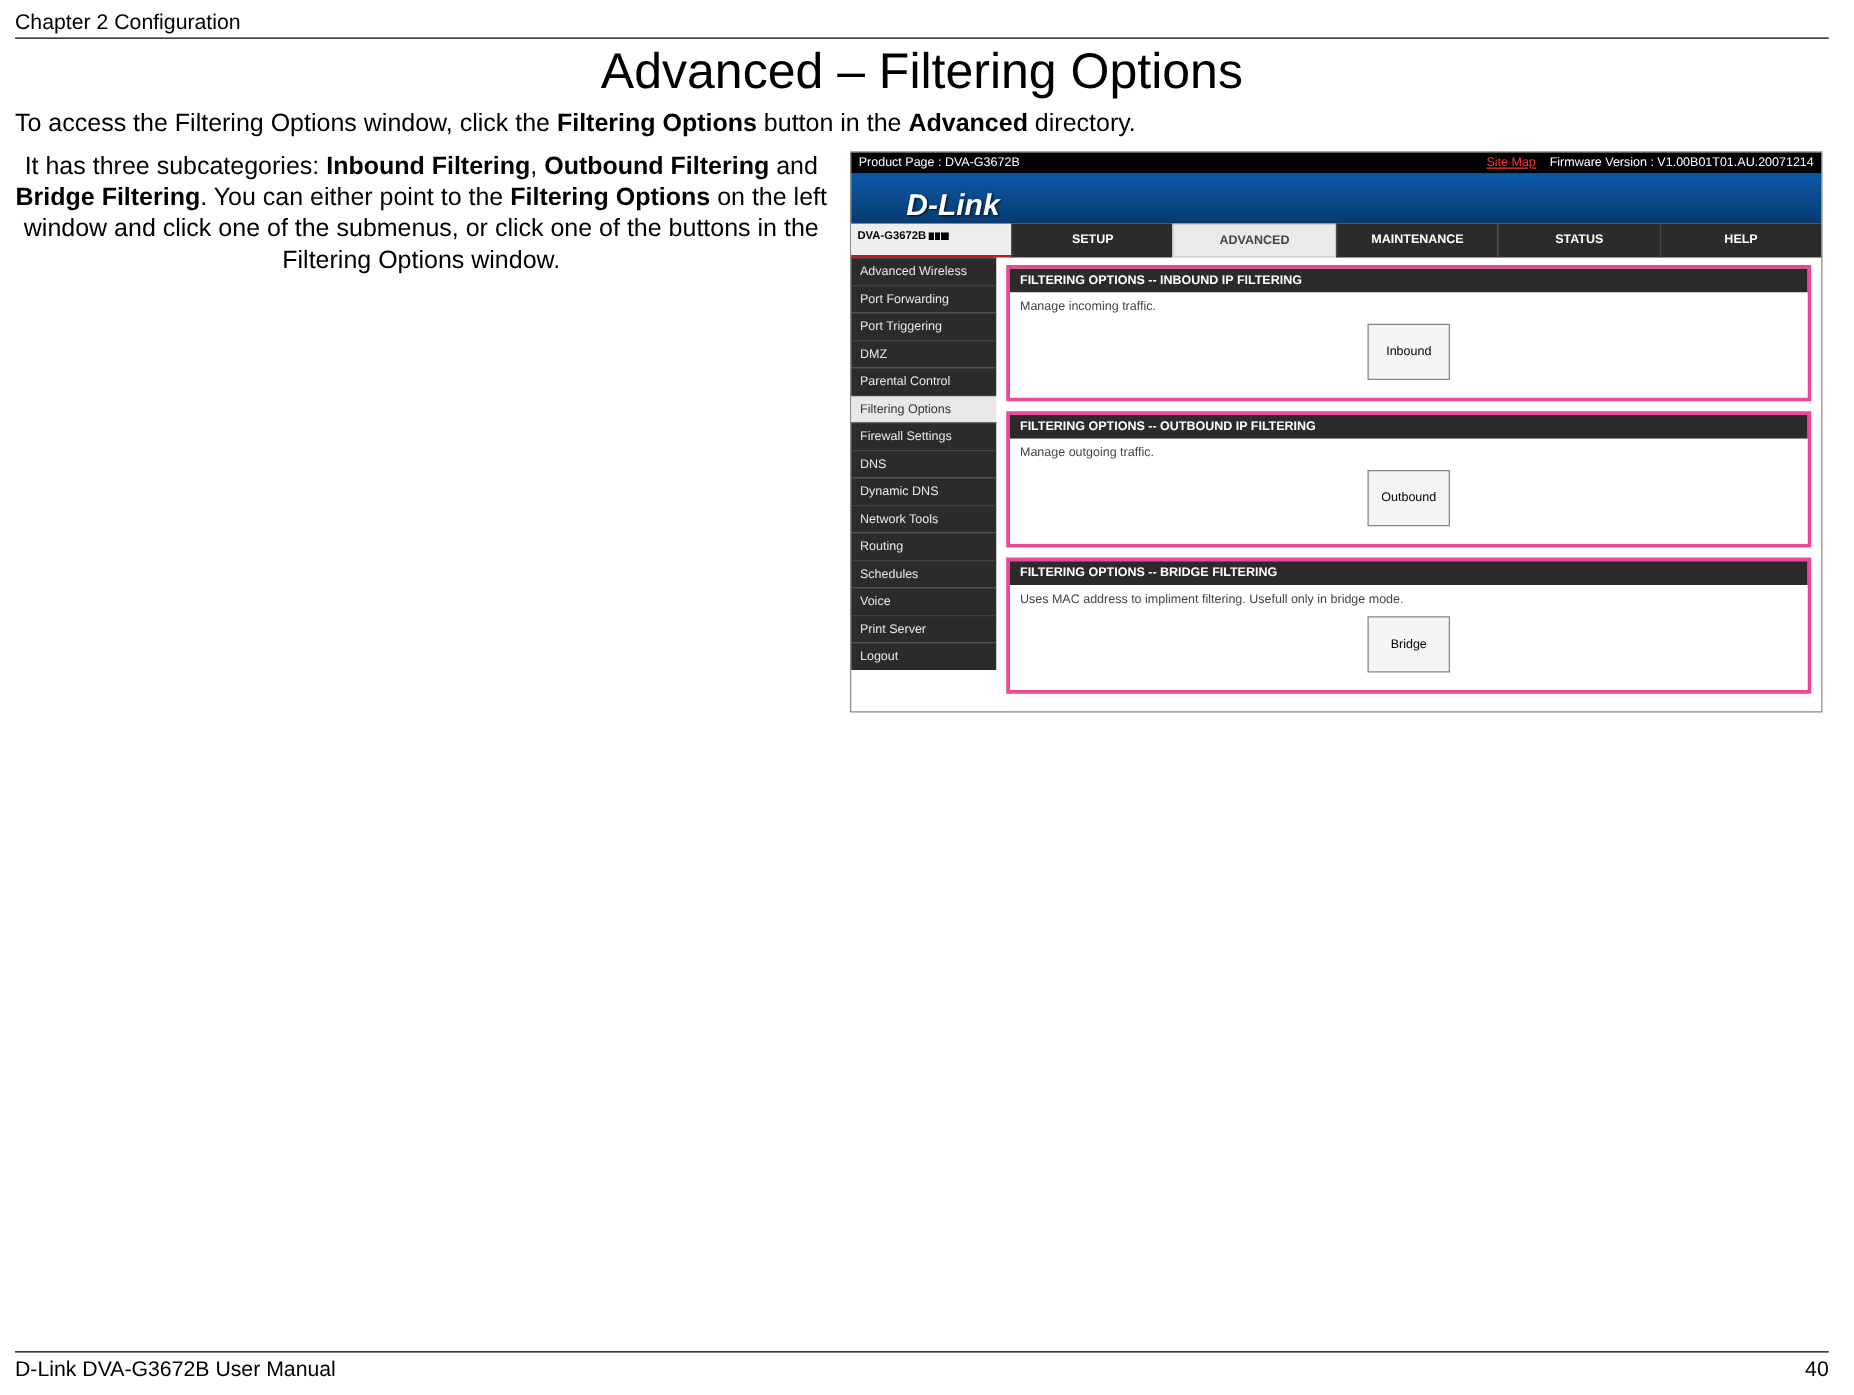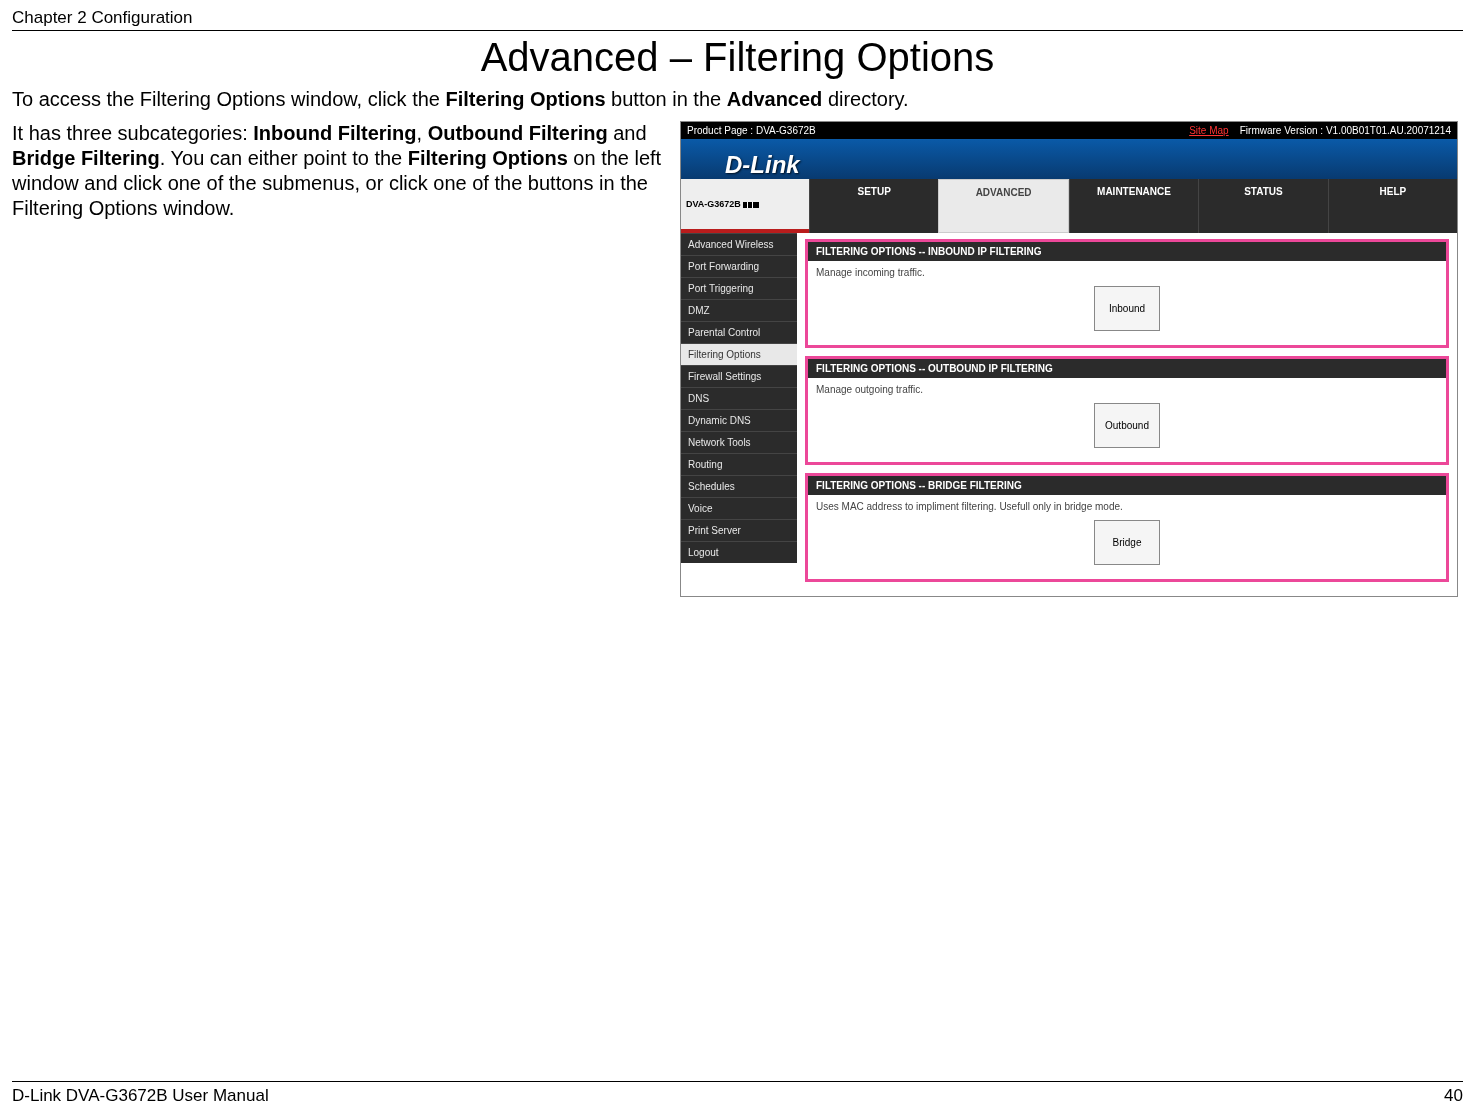--- a/index.html
+++ b/index.html
@@ -40,20 +40,21 @@
 .content-row {
   display: flex;
   align-items: flex-start;
   gap: 18px;
   margin-top: 6px;
 }
 .left-text {
   flex: 0 0 650px;
   font-size: 20px;
   line-height: 1.25;
+  text-align: center;
 }
 .right-shot {
   flex: 0 0 776px;
   border: 1px solid #888;
   background: #fff;
 }
 .rs-top {
   display: flex;
   justify-content: space-between;
   background: #000;
@@ -84,22 +85,22 @@
 }
 .rs-nav {
   width: 116px;
   border-radius: 32px;
 }
 .rs-nav-model {
   background: #eee;
   color: #000;
   font-size: 9px;
   font-weight: bold;
-  padding: 20px 5px;
-  border-bottom: 4px solid #b91c1c;
+  padding: 4px 5px;
+  border-bottom: 2px solid #b91c1c;
 }
 .rs-nav-model .stripes {
   display: inline-block;
   width: 16px;
   height: 6px;
   background: linear-gradient(90deg,#000 0 4px,#fff 4px 5px,#000 5px 9px,#fff 9px 10px,#000 10px 16px);
   vertical-align: middle;
 }
 .rs-tabs {
   display: flex;

